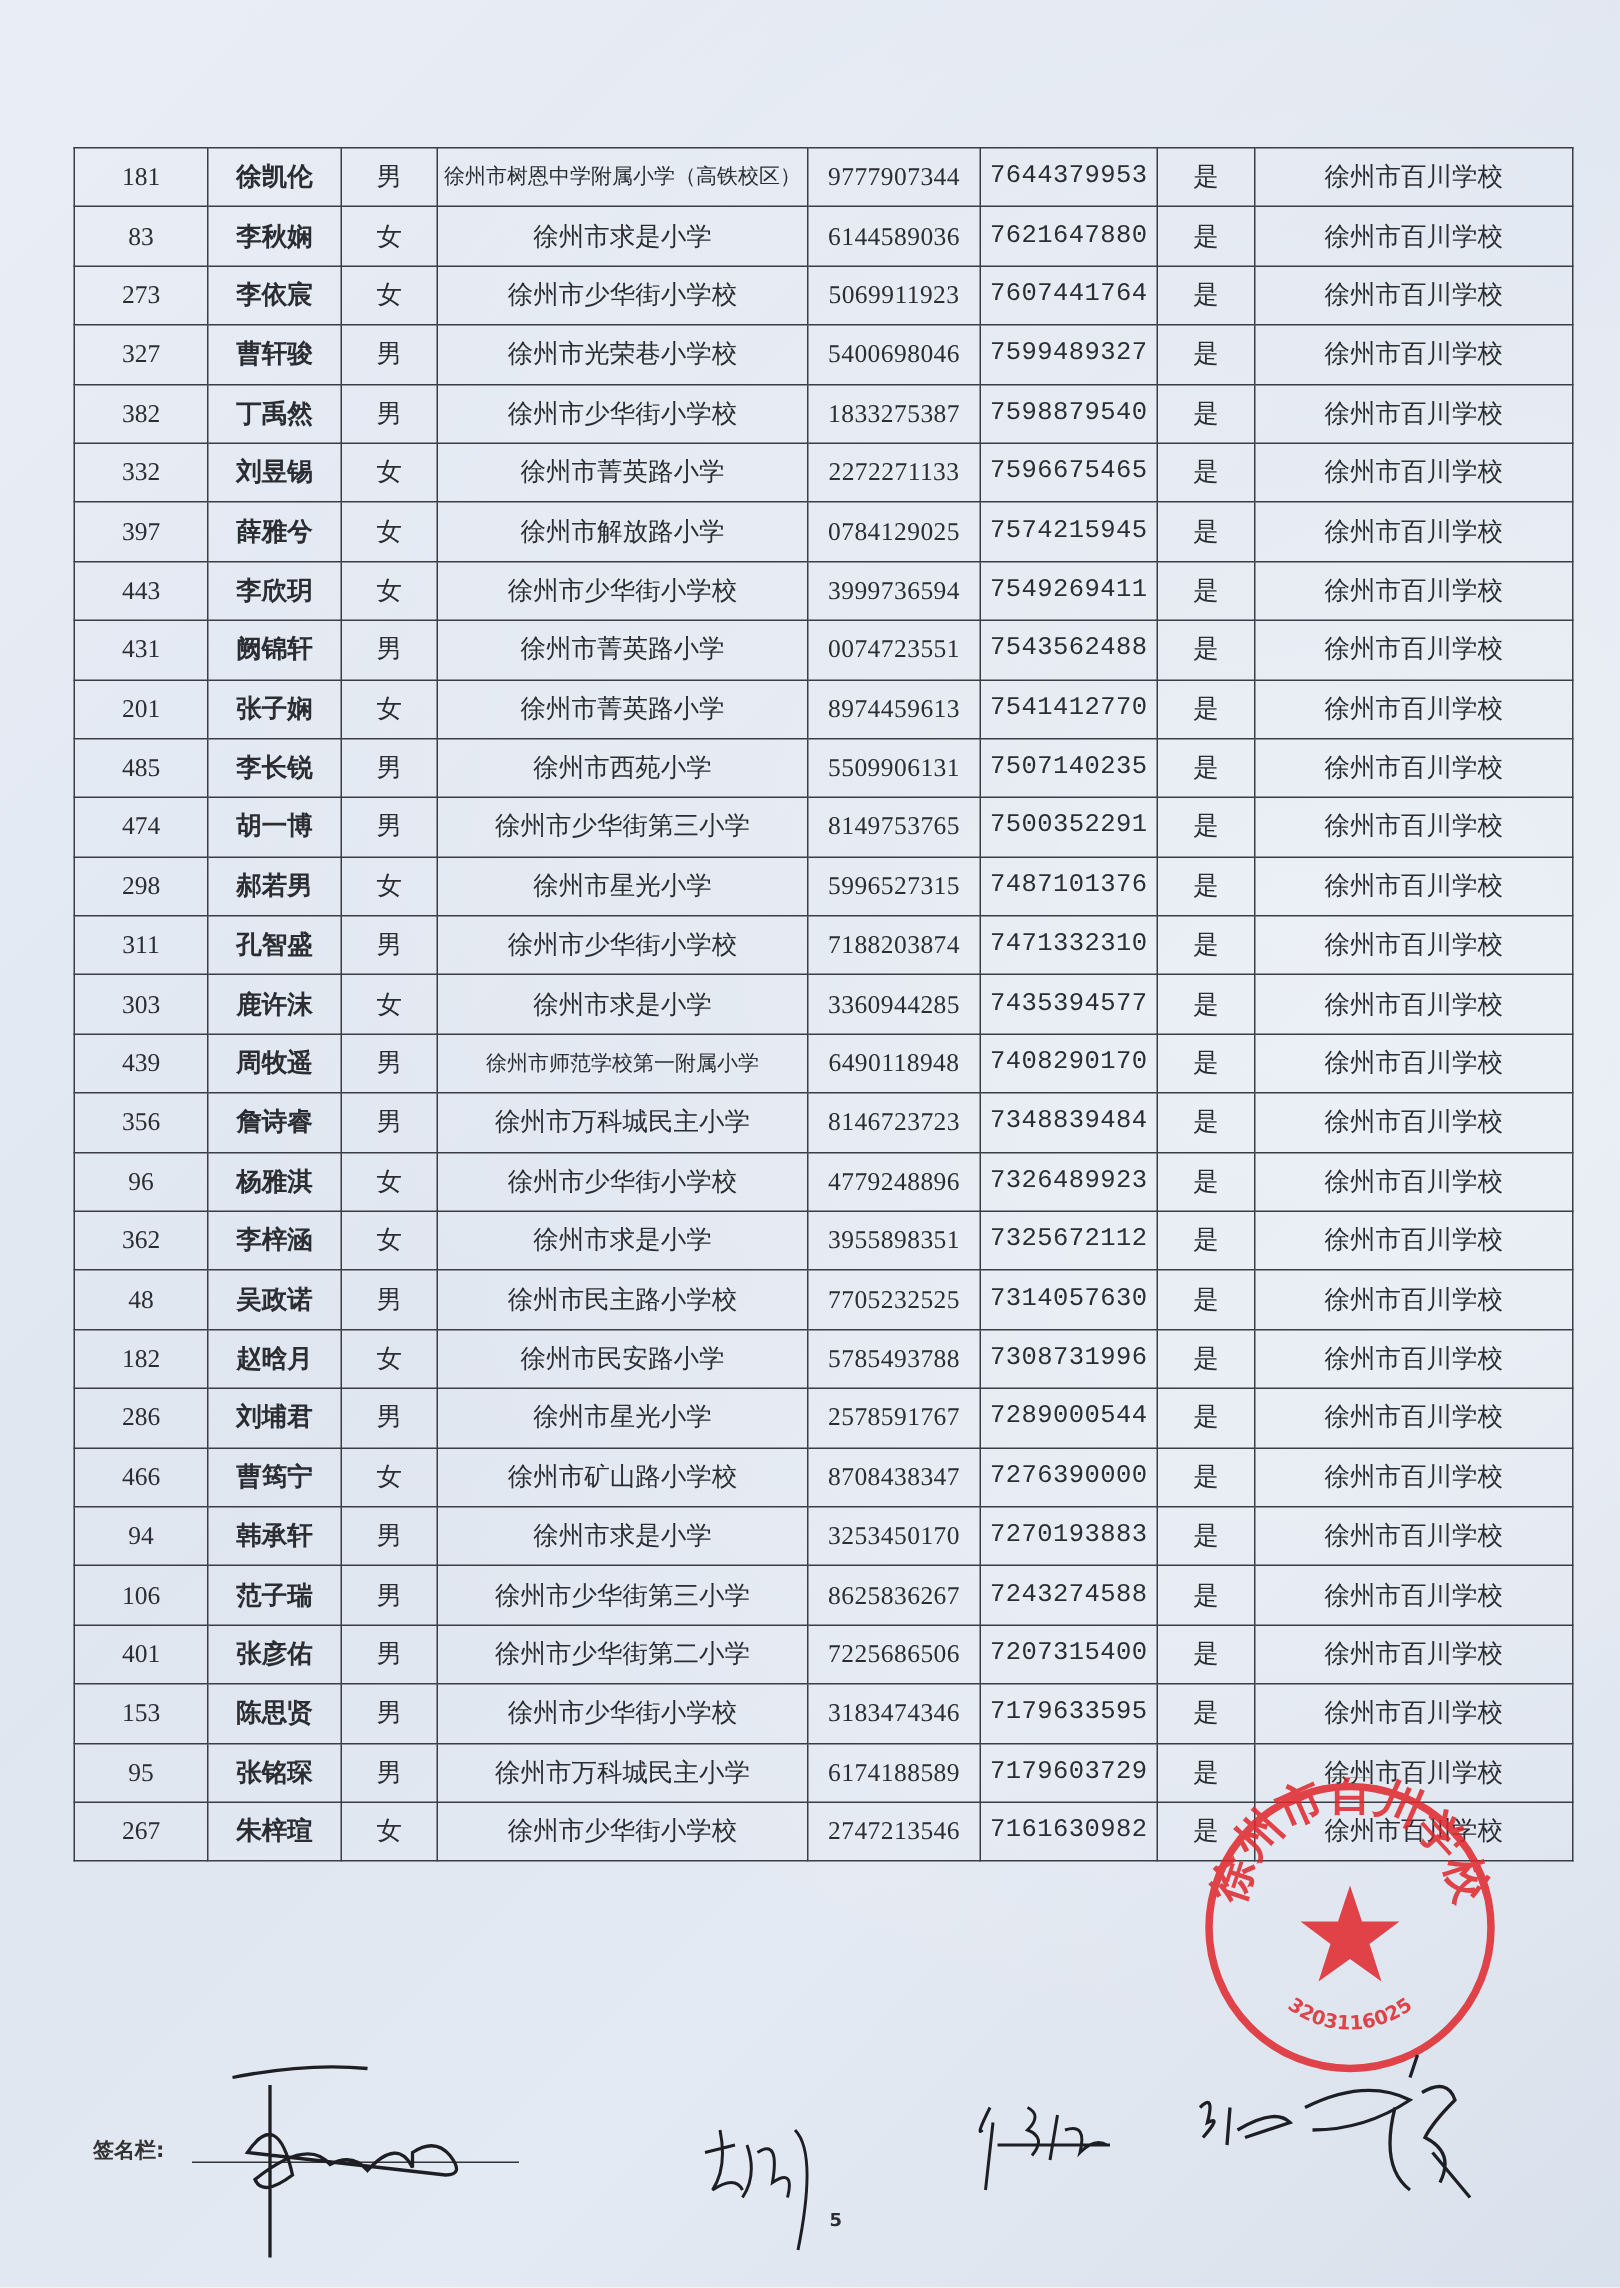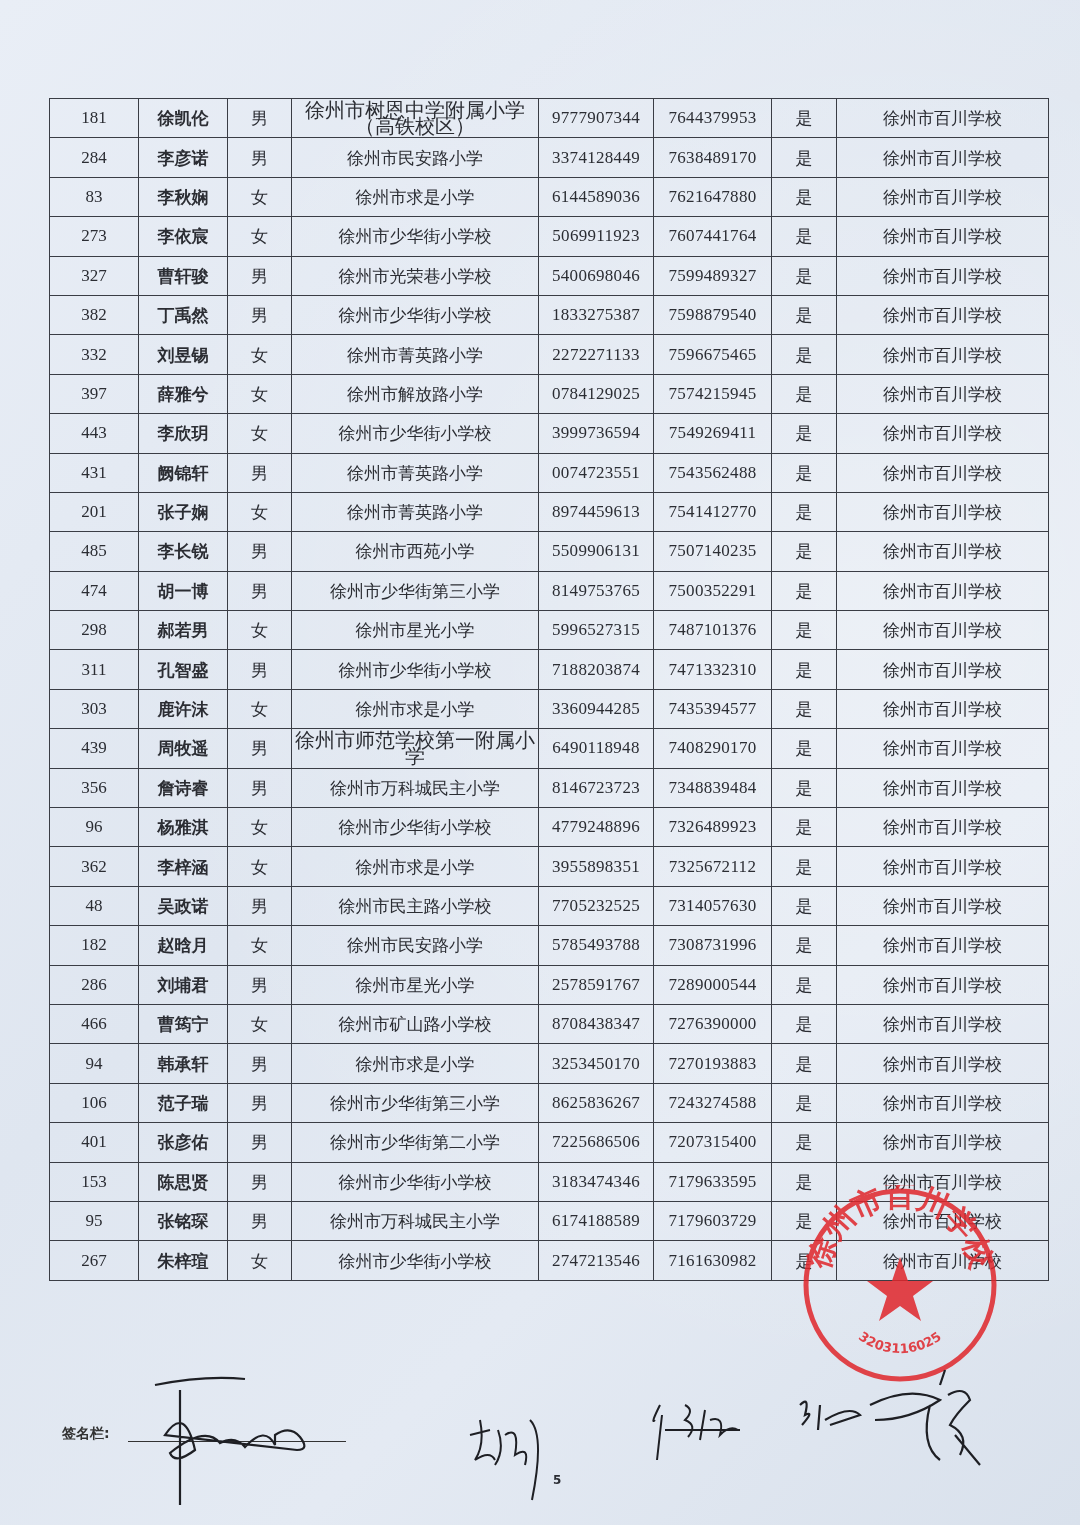--- a/index.html
+++ b/index.html
@@ -30,23 +30,23 @@
     vertical-align: middle;
     font-size: 17px;
     line-height: 18px;
     white-space: nowrap;
     overflow: hidden;
   }
   td.c-no { width: 88px; font-family: "Liberation Serif", serif; font-size: 18px; }
   td.c-name { width: 88px; font-weight: bold; }
   td.c-gender { width: 63px; }
   td.c-school { width: 246px; font-size: 17px; }
-  td.c-school.wrap { white-space: normal; line-height: 16px; font-size: 20px; }
+  td.c-school.wrap { white-space: normal; line-height: 16px; font-size: 14px; }
   td.c-id1 { width: 114px; font-family: "Liberation Serif", serif; font-size: 17.5px; letter-spacing: 0.3px; }
-  td.c-id2 { width: 117px; font-family: Liberation Serif, serif; font-size: 17.5px; letter-spacing: 0.3px; }
+  td.c-id2 { width: 117px; font-family: Liberation Mono, monospace; font-size: 17.5px; letter-spacing: 0.3px; }
   td.c-flag { width: 64px; }
   td.c-dest { width: auto; }
 
   .signature-area { position: absolute; left: 0; top: 1345px; width: 1080px; height: 180px; font-weight: bold; }
   .sig-label { position: absolute; left: 62px; top: 80px; font-size: 14px; font-family: "DejaVu Sans", sans-serif; color: #333; }
   .sig-line { position: absolute; left: 128px; top: 96px; width: 218px; border-top: 1.4px solid #333; }
   .sig { position: absolute; }
   .page-number { position: absolute; left: 553px; top: 128px; font-size: 12px; font-family: "DejaVu Sans", sans-serif; }
 
   .stamp { position: absolute; left: 800px; top: 1185px; width: 200px; height: 200px; pointer-events: none; opacity: 0.85; }
@@ -59,30 +59,20 @@
 
 <table class="roster">
   <tbody id="roster-body">
       <tr>
         <td class="c-no">181</td>
         <td class="c-name">徐凯伦</td>
         <td class="c-gender">男</td>
         <td class="c-school wrap">徐州市树恩中学附属小学（高铁校区）</td>
         <td class="c-id1">9777907344</td>
         <td class="c-id2">7644379953</td>
-        <td class="c-flag">是</td>
-        <td class="c-dest">徐州市百川学校</td>
-      </tr>
-      <tr>
-        <td class="c-no">284</td>
-        <td class="c-name">李彦诺</td>
-        <td class="c-gender">男</td>
-        <td class="c-school">徐州市民安路小学</td>
-        <td class="c-id1">3374128449</td>
-        <td class="c-id2">7638489170</td>
         <td class="c-flag">是</td>
         <td class="c-dest">徐州市百川学校</td>
       </tr>
       <tr>
         <td class="c-no">83</td>
         <td class="c-name">李秋娴</td>
         <td class="c-gender">女</td>
         <td class="c-school">徐州市求是小学</td>
         <td class="c-id1">6144589036</td>
         <td class="c-id2">7621647880</td>

